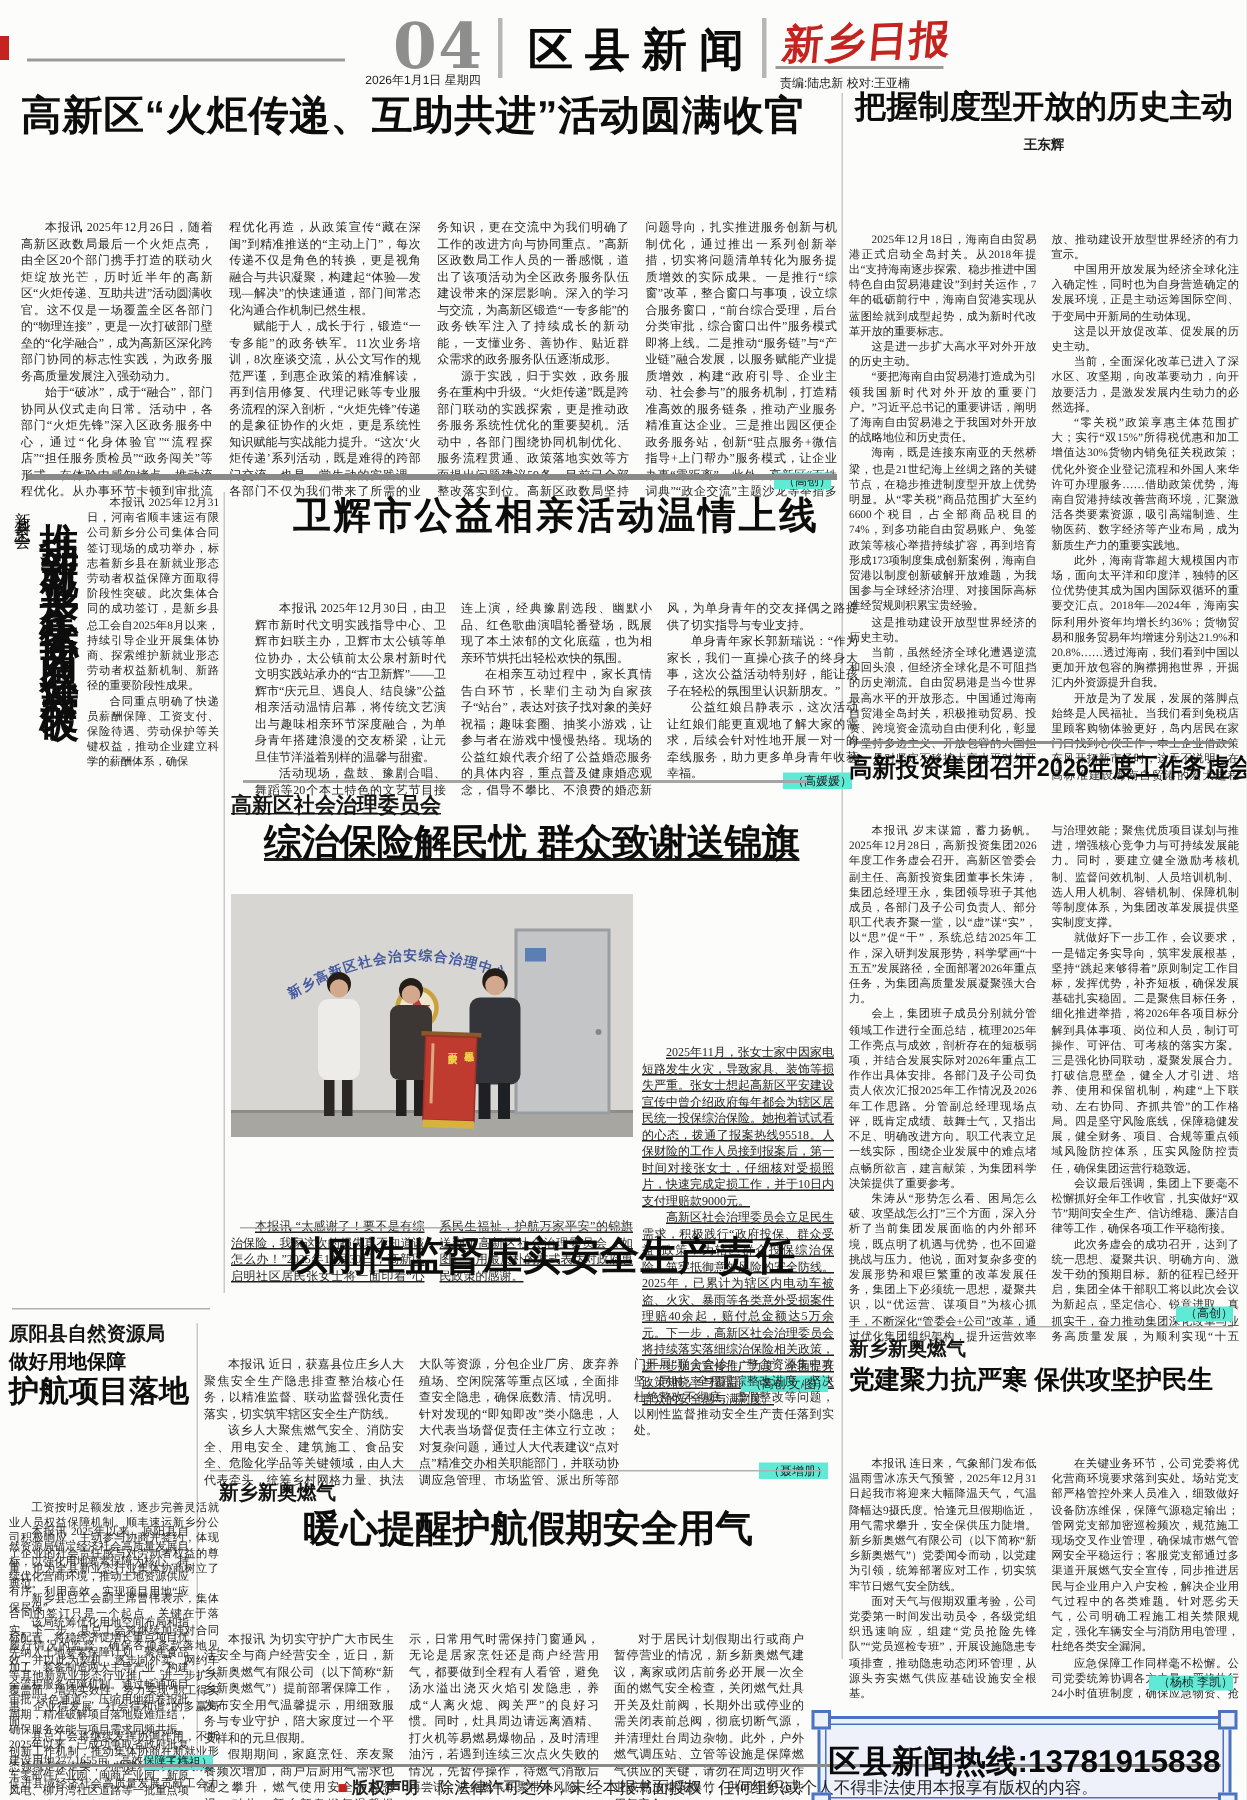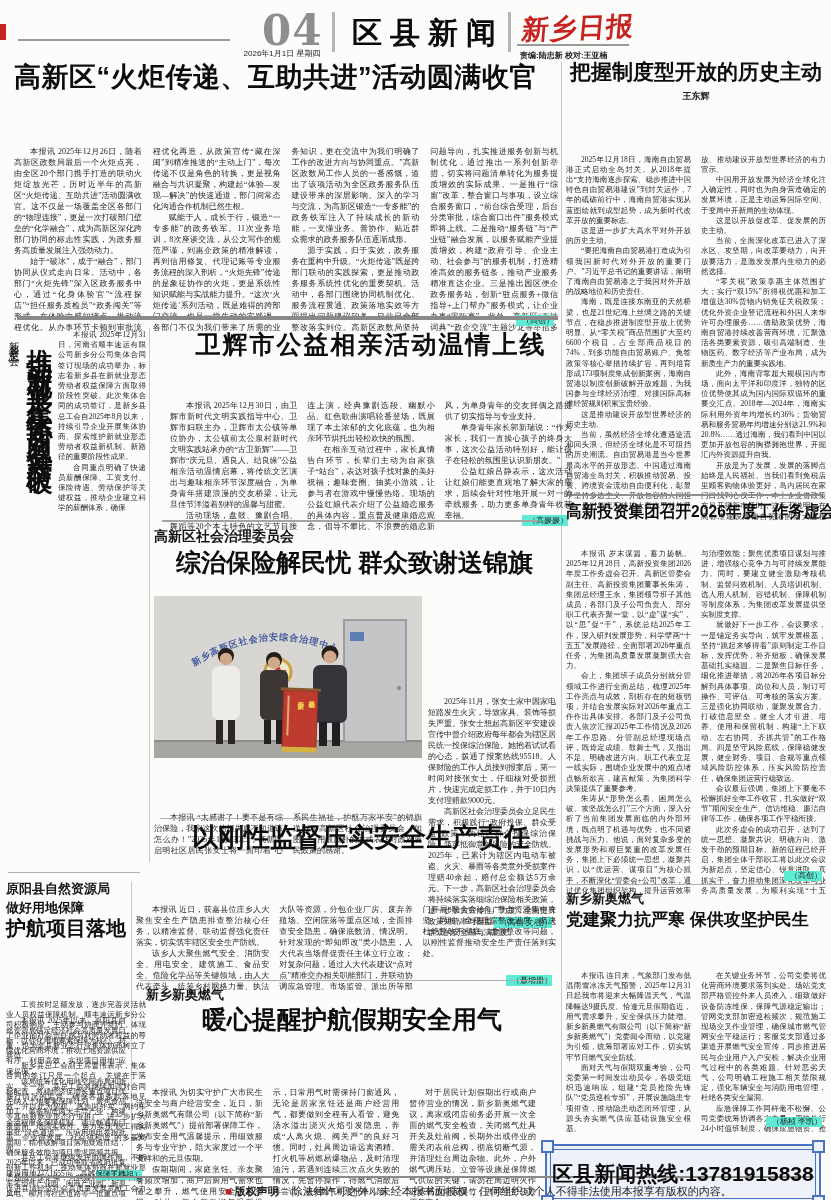--- a/index.html
+++ b/index.html
@@ -50,21 +50,21 @@
 
   <div class="abs" style="left:0;top:24px;width:6px;height:16px;background:#c5231f;"></div>
   <div class="hr" style="left:18px;top:39px;width:212px;height:2px;"></div>
   <div class="abs pageno" style="left:262px;top:6px;">04</div>
   <div class="abs smallmeta" style="left:222px;top:48px;width:120px;text-align:center;">2026年1月1日 星期四</div>
   <div class="abs" style="left:332px;top:12px;width:3px;height:40px;background:#b5b5b5;"></div>
   <div class="abs section-title" style="left:352px;top:13px;">区县新闻</div>
   <div class="abs" style="left:508px;top:12px;width:3px;height:40px;background:#b5b5b5;"></div>
   <div class="abs masthead" style="left:522px;top:10px;">新乡日报</div>
   <div class="hr" style="left:517px;top:44px;width:112px;height:2px;"></div>
-  <div class="abs smallmeta" style="left:520px;top:50px;font-weight:700;">责编:陆忠新 校对:王亚楠</div>
+  <div class="abs smallmeta" style="left:520px;top:50px;font-weight:400;">责编:陆忠新 校对:王亚楠</div>
 
   <div class="abs" style="left:14px;top:62px;width:544px;">
     <div class="hl" style="font-size:27px;white-space:nowrap;letter-spacing:0.5px;">高新区“火炬传递、互助共进”活动圆满收官</div>
     <div class="bd fs80 abs" style="left:0;top:54px;width:544px;height:196px;">
       <div class="cols4">
         <p>本报讯 2025年12月26日，随着高新区政数局最后一个火炬点亮，由全区20个部门携手打造的联动火炬绽放光芒，历时近半年的高新区“火炬传递、互助共进”活动圆满收官。这不仅是一场覆盖全区各部门的“物理连接”，更是一次打破部门壁垒的“化学融合”，成为高新区深化跨部门协同的标志性实践，为政务服务高质量发展注入强劲动力。</p>
         <p>始于“破冰”，成于“融合”，部门协同从仪式走向日常。活动中，各部门“火炬先锋”深入区政务服务中心，通过“化身体验官”“流程探店”“担任服务质检员”“政务闯关”等形式，在体验中感知堵点，推动流程优化。从办事环节卡顿到审批流程优化再造，从政策宣传“藏在深闺”到精准推送的“主动上门”，每次传递不仅是角色的转换，更是视角融合与共识凝聚，构建起“体验—发现—解决”的快速通道，部门间常态化沟通合作机制已然生根。</p>
         <p>赋能于人，成长于行，锻造“一专多能”的政务铁军。11次业务培训，8次座谈交流，从公文写作的规范严谨，到惠企政策的精准解读，再到信用修复、代理记账等专业服务流程的深入剖析，“火炬先锋”传递的是象征协作的火炬，更是系统性知识赋能与实战能力提升。“这次‘火炬传递’系列活动，既是难得的跨部门交流，也是一堂生动的实践课。各部门不仅为我们带来了所需的业务知识，更在交流中为我们明确了工作的改进方向与协同重点。”高新区政数局工作人员的一番感慨，道出了该项活动为全区政务服务队伍建设带来的深层影响。深入的学习与交流，为高新区锻造“一专多能”的政务铁军注入了持续成长的新动能，一支懂业务、善协作、贴近群众需求的政务服务队伍逐渐成形。</p>
         <p>源于实践，归于实效，政务服务在重构中升级。“火炬传递”既是跨部门联动的实践探索，更是推动政务服务系统性优化的重要契机。活动中，各部门围绕协同机制优化、服务流程贯通、政策落地实效等方面提出问题建议59条，目前已全部整改落实到位。高新区政数局坚持问题导向，扎实推进服务创新与机制优化，通过推出一系列创新举措，切实将问题清单转化为服务提质增效的实际成果。一是推行“综窗”改革，整合窗口与事项，设立综合服务窗口，“前台综合受理，后台分类审批，综合窗口出件”服务模式即将上线。二是推动“服务链”与“产业链”融合发展，以服务赋能产业提质增效，构建“政府引导、企业主动、社会参与”的服务机制，打造精准高效的服务链条，推动产业服务精准直达企业。三是推出园区便企政务服务站，创新“驻点服务+微信指导+上门帮办”服务模式，让企业办事“零距离”。此外，高新区“百姓词典”“政企交流”主题沙龙等举措多元协同，持续发力，共同为持续优化高新区营商环境注入系统化、可持续的服务动能。</p>
 
@@ -137,21 +137,21 @@
         <p>在相亲互动过程中，家长真情告白环节，长辈们主动为自家孩子“站台”，表达对孩子找对象的美好祝福；趣味套圈、抽奖小游戏，让参与者在游戏中慢慢热络。现场的公益红娘代表介绍了公益婚恋服务的具体内容，重点普及健康婚恋观念，倡导不攀比、不浪费的婚恋新风，为单身青年的交友择偶之路提供了切实指导与专业支持。</p>
         <p>单身青年家长郭新瑞说：“作为家长，我们一直操心孩子的终身大事，这次公益活动特别好，能让孩子在轻松的氛围里认识新朋友。”</p>
         <p>公益红娘吕静表示，这次活动让红娘们能更直观地了解大家的需求，后续会针对性地开展一对一的牵线服务，助力更多单身青年收获幸福。</p>
 
       </div>
       <span class="sig-abs">（高媛媛）</span>
     </div>
   </div>
   <div class="hr" style="left:162px;top:520px;width:376px;height:2px;background:#a5a5a5;"></div>
 
-  <div class="abs" style="left:154px;top:528px;width:402px;">
+  <div class="abs" style="left:154px;top:528px;width:402px;text-decoration:underline;">
     <div class="kicker" style="font-size:14px;">高新区社会治理委员会</div>
     <div class="hl" style="font-size:25px;margin-left:22px;margin-top:2px;">综治保险解民忧  群众致谢送锦旗</div>
 
     <svg class="abs" style="left:0;top:68px;" width="268" height="162" viewBox="0 0 268 162">
       <rect x="0" y="0" width="268" height="162" fill="#d7d6d2"></rect>
       <rect x="0" y="146" width="268" height="16" fill="#a8a6a0"></rect>
       <rect x="0" y="144" width="268" height="2" fill="#8f8d88"></rect>
 
       <rect x="190" y="24" width="62" height="122" fill="#c3c5c7" stroke="#9b9ea1" stroke-width="2"></rect>
       <rect x="196" y="36" width="14" height="9" fill="#5b7fb5"></rect>

